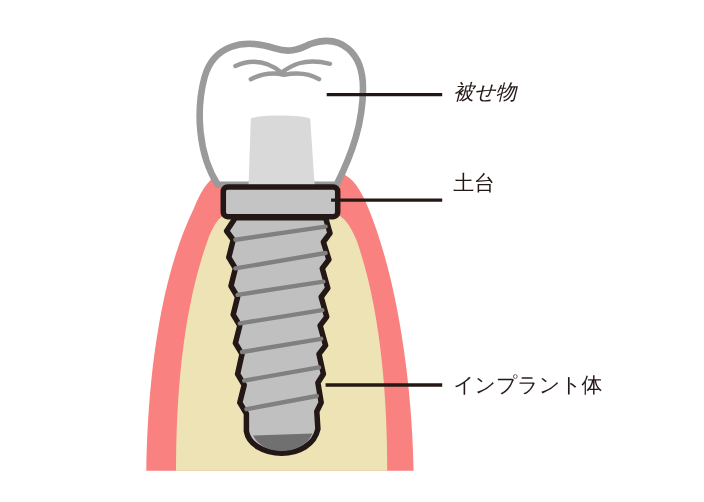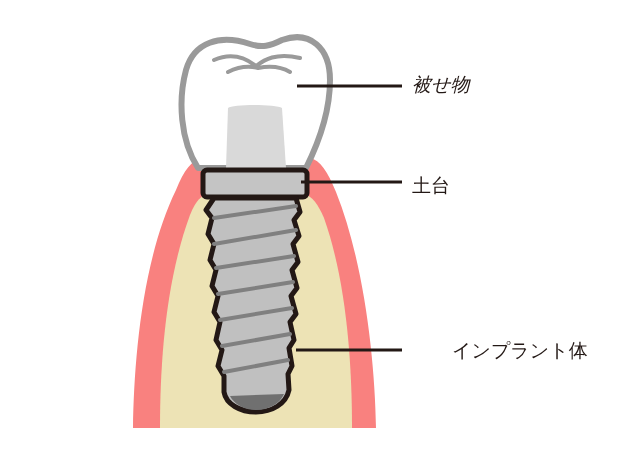--- a/index.html
+++ b/index.html
@@ -38,14 +38,14 @@
   </g>
 
   <path d="M230,396 L284,394 C280,404 268,410 256,410 C244,410 234,404 230,396 Z" fill="#707070"></path>
 
   <line x1="297" y1="86" x2="402" y2="86" stroke="#231815" stroke-width="3"></line>
   <line x1="301" y1="182" x2="402" y2="182" stroke="#231815" stroke-width="3"></line>
   <line x1="296" y1="350" x2="402" y2="350" stroke="#231815" stroke-width="3"></line>
 </svg>
 
 <div class="label" style="left:412px; top:75px;font-style:italic;">被せ物</div>
-<div class="label" style="left:412px; top:176px;">土台</div>
-<div class="label" style="left:412px; top:341px;margin-left:40px;">インプラント体</div>
+<div class="label" style="left:412px; top:158px;">土台</div>
+<div class="label" style="left:412px; top:341px;">インプラント体</div>
 
 </body></html>

